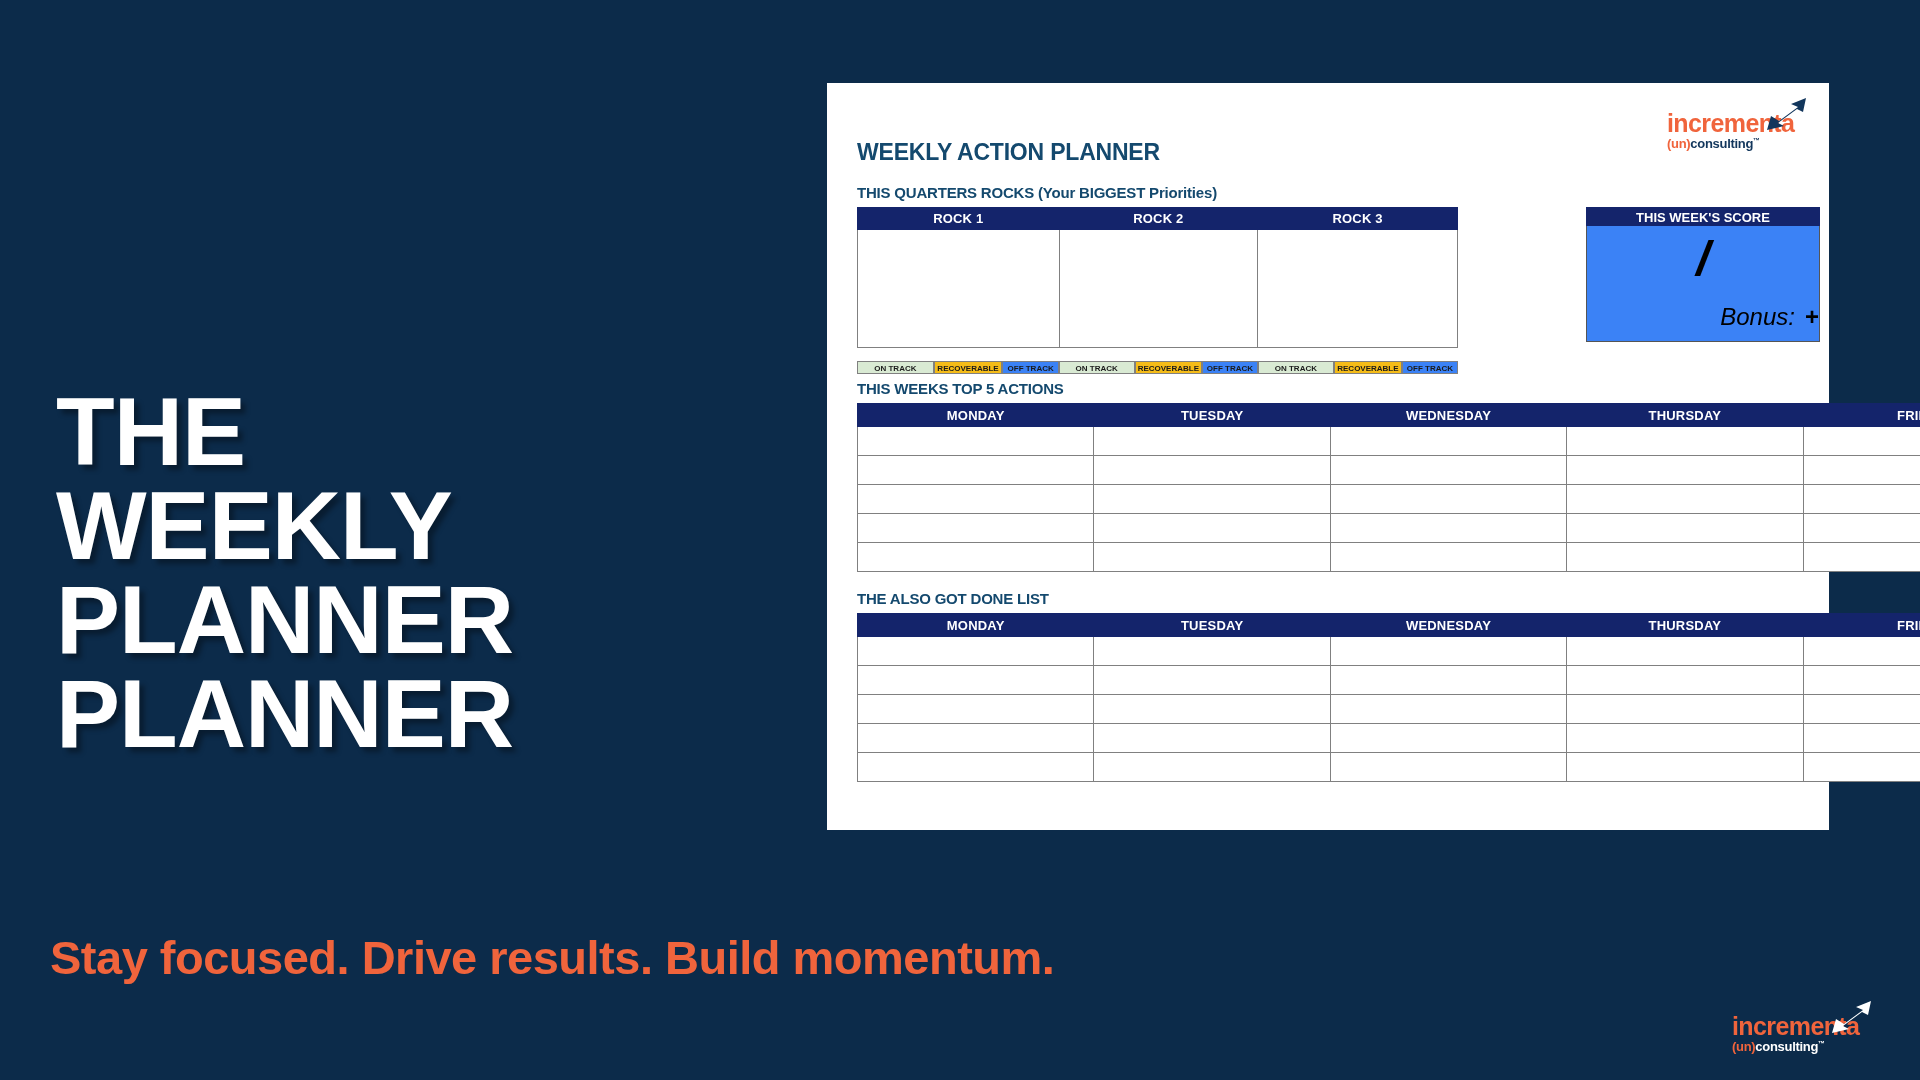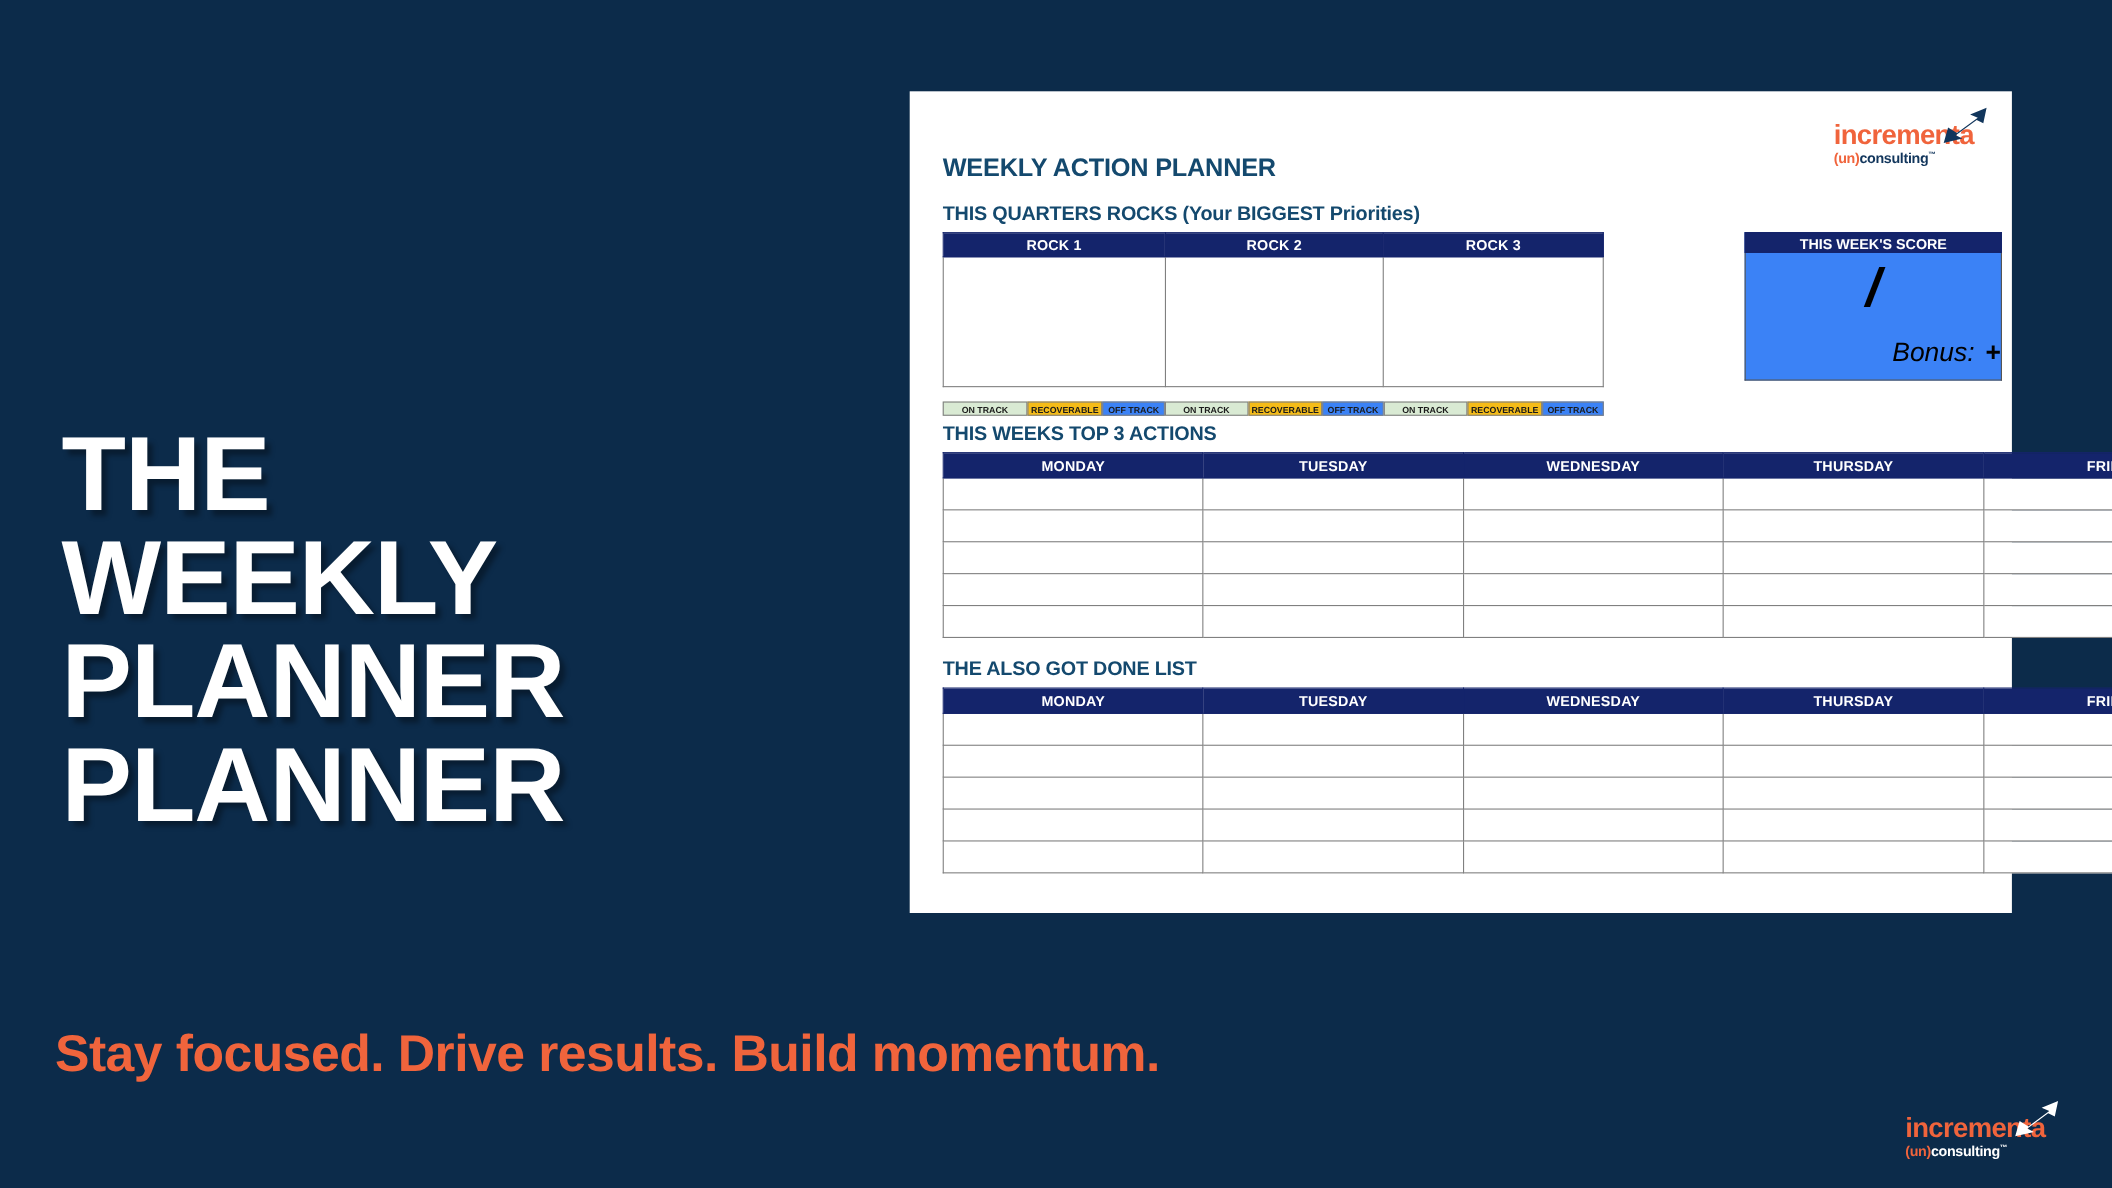--- a/index.html
+++ b/index.html
@@ -101,21 +101,21 @@
   .sheet-title {
     color: #14496e;
     font-size: 23px;
     font-weight: bold;
     letter-spacing: -0.2px;
     margin: 30px 0 0 8px;
   }
 
   .section-label {
     color: #14496e;
-    font-size: 18px;
+    font-size: 15px;
     font-weight: bold;
     letter-spacing: -0.2px;
     margin: 18px 0 6px 8px;
   }
 
   
   .rocks-area {
     position: relative;
     margin-left: 8px;
     height: 155px;
@@ -328,21 +328,21 @@
       <div class="score-head">THIS WEEK'S SCORE</div>
       <div class="score-body">
         <div class="score-slash">/</div>
         <div class="score-bonus">
           <span>Bonus:</span><span class="plus">+</span>
         </div>
       </div>
     </div>
   </div>
 
-  <div class="section-label">THIS WEEKS TOP 3 ACTIONS</div>
+  <div class="section-label">THIS WEEKS TOP 5 ACTIONS</div>
 
   <table class="day-table">
     <thead>
       <tr>
         <th>MONDAY</th>
         <th>TUESDAY</th>
         <th>WEDNESDAY</th>
         <th>THURSDAY</th>
         <th>FRIDAY</th>
       </tr>

